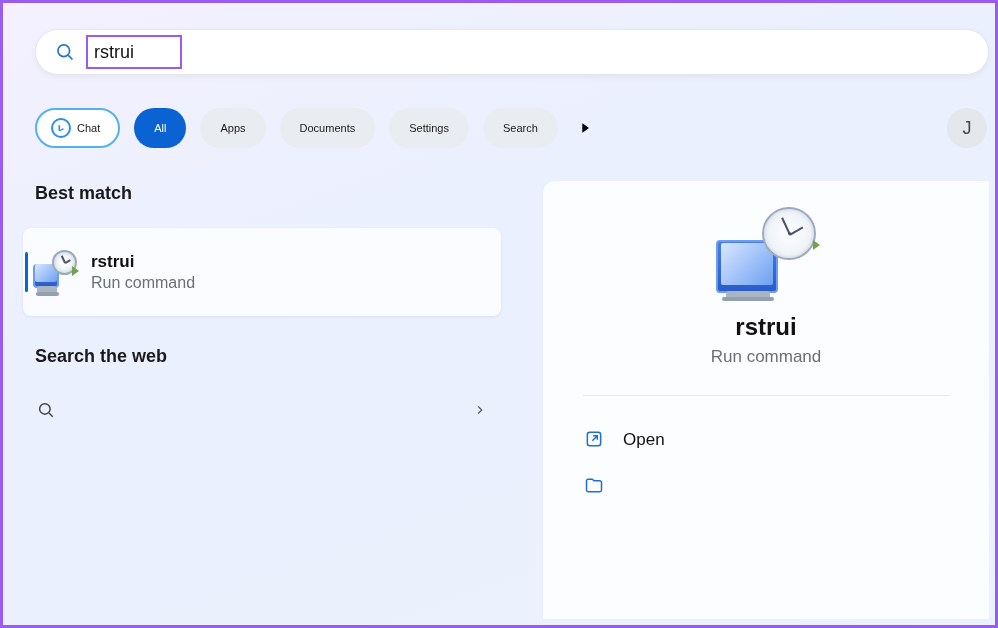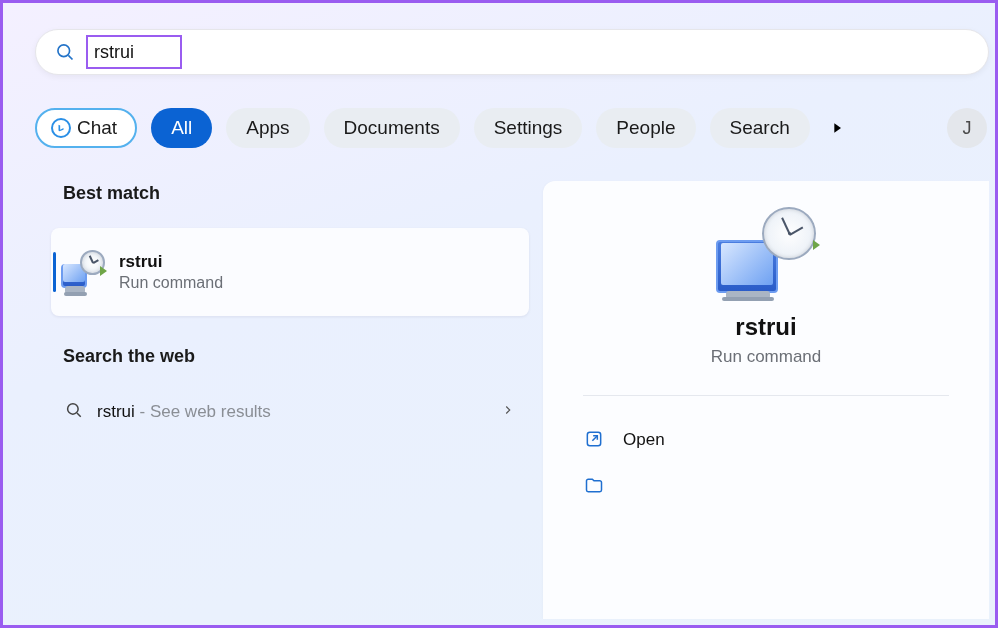--- a/index.html
+++ b/index.html
@@ -49,21 +49,21 @@
     display: flex; align-items: center; gap: 14px;
     overflow: hidden;
   }
   .pill {
     height: 40px;
     border-radius: 20px;
     padding: 10px 20px;
     display:flex; align-items:center; justify-content:center;
     background: #e9edf2;
     color: #1a1a1a;
-    font-size: 19px;
+    font-size: 11px;
     border: none;
     cursor: pointer;
     white-space: nowrap;
   }
   .pill.chat {
     background: #fff;
     border: 2px solid #54b1ee;
     color: #1a1a1a;
     gap: 6px;
     padding-left: 14px; padding-right: 18px;
@@ -90,21 +90,21 @@
   .bing-icon {
     width: 20px; height:20px; border-radius:50%;
     border: 2px solid #2a8fe6;
     display:flex;align-items:center;justify-content:center;
   }
   .bing-icon svg { width:10px;height:10px; }
 
   
   .left-panel {
     position: absolute;
-    top: 180px; left: 48px;
+    top: 180px; left: 20px;
     width: 478px;
   }
   .section-title {
     font-size: 18px; font-weight: 600; color:#1a1a1a;
     margin-bottom: 24px;
     padding-left: 12px;
   }
   .best-match-card {
     background: #fbfcff;
     border-radius: 8px;
@@ -214,23 +214,20 @@
         <span>All</span>
       </button>
     <button class="pill">
         <span>Apps</span>
       </button>
     <button class="pill">
         <span>Documents</span>
       </button>
     <button class="pill">
         <span>Settings</span>
-      </button>
-    <button class="pill">
-        <span>People</span>
       </button>
     <button class="pill">
         <span>Search</span>
       </button>
     <button class="arrow-more">
       <svg viewBox="0 0 24 24">
           <path d="M8 5 L18 12 L8 19 Z"></path>
         </svg>
     </button>
     <div class="avatar">
@@ -261,23 +258,20 @@
     </div>
 
     <div class="section-title">Search the web</div>
 
     <div class="web-row">
       <span class="search-mini">
         <svg viewBox="0 0 24 24">
             <circle cx="10.5" cy="10.5" r="7"></circle>
             <line x1="21" y1="21" x2="16" y2="16"></line>
           </svg>
-      </span>
-      <span>
-        <span class="web-label">rstrui</span><span class="web-sub"> - See web results</span>
       </span>
       <span class="chev">
         <svg viewBox="0 0 24 24">
             <polyline points="9 6 15 12 9 18"></polyline>
           </svg>
       </span>
     </div>
   </div>
 
   <div class="right-panel">

